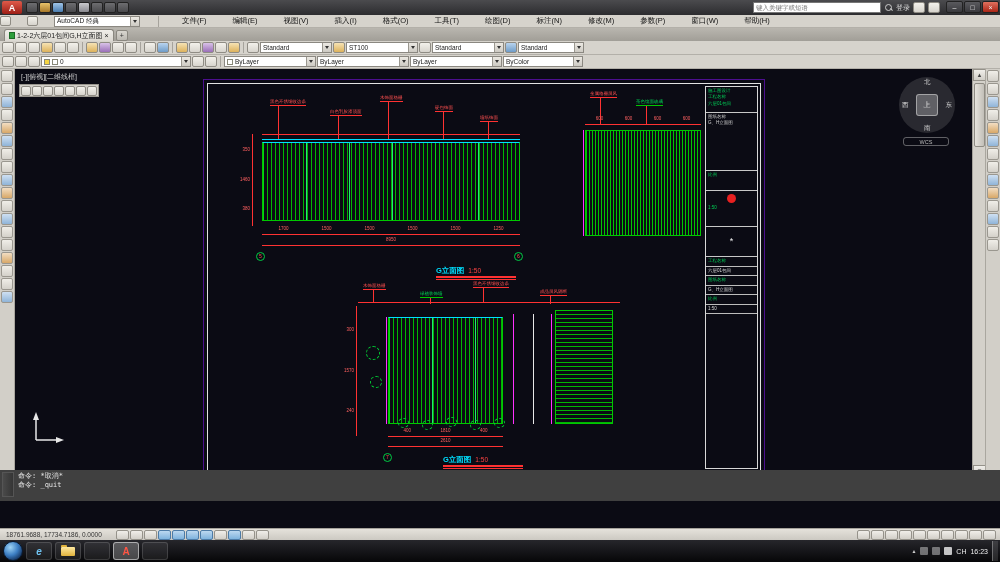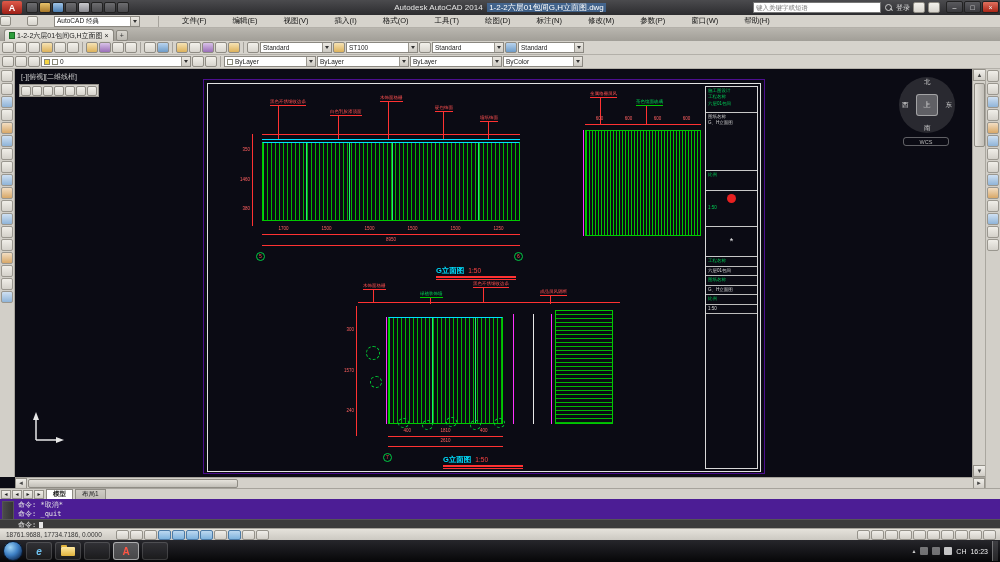--- a/index.html
+++ b/index.html
@@ -148,21 +148,21 @@
   
   .mtabs{position:absolute;left:0;top:488px;width:1000px;height:11px;background:#d4d1ca;
      border-top:1px solid #a6a39c;display:flex;align-items:center;font-size:6.5px;color:#222}
   .navb{width:10px;height:9px;margin-left:1px;background:linear-gradient(#f0eee9,#d0cdc6);
      border:1px solid #95928a;font-size:5px;display:flex;align-items:center;justify-content:center}
   .mtab{padding:0 6px;height:10px;display:flex;align-items:center;border:1px solid #8f8c84;
      border-bottom:none;margin-left:2px;background:linear-gradient(#cfccc5,#bdbab3)}
   .mtab.active{background:#fff;font-weight:bold}
 
   
-  .cmd{position:absolute;left:0;top:499px;width:1000px;height:31px;background:#4c1d95;
+  .cmd{position:absolute;left:0;top:470px;width:1000px;height:31px;background:#404040;
      font-family:"DejaVu Sans Mono","Liberation Mono",monospace;color:#e6e6e6;font-size:7px}
   .cmdhist{padding:2px 4px 0 18px;line-height:1.25}
   .cmdin{position:absolute;left:0;bottom:0;width:1000px;height:11px;background:#3b3b3b;
      border-top:1px solid #555;display:flex;align-items:center;padding-left:18px;gap:3px}
   .caretblk{width:4px;height:7px;background:#e6e6e6}
   .cmdgrip{position:absolute;left:2px;top:2px;width:12px;height:25px;background:linear-gradient(90deg,#4a4a4a,#353535);border:1px solid #555}
 
   
   .status{position:absolute;left:0;top:528px;width:1000px;height:12px;
      background:linear-gradient(#e5e2db,#ccc9c2);border-top:1px solid #a6a39c;
@@ -201,24 +201,20 @@
     <div class="acadbtn">A</div>
     <div class="qat">
       <div class="tbicon"></div>
       <div class="tbicon"></div>
       <div class="tbicon"></div>
       <div class="tbicon"></div>
       <div class="tbicon"></div>
       <div class="tbicon"></div>
       <div class="tbicon"></div>
       <div class="tbicon"></div>
-    </div>
-    <div class="title-center">
-      <span>Autodesk AutoCAD 2014</span>
-      &nbsp;<span class="doc">1-2-2六层01包间G,H立面图.dwg</span>
     </div>
     <div class="infocenter">
       <input class="searchbox" placeholder="键入关键字或短语" style="">
       <div class="mag"></div>
       <div class="signin">
         <span>登录</span>
       </div>
       <div class="tbicon"></div>
       <div class="tbicon"></div>
     </div>
@@ -563,24 +559,20 @@
     <div class="mtab active">模型</div>
     <div class="mtab">布局1</div>
   </div>
 
   <div class="cmd">
     <div class="cmdgrip"></div>
     <div class="cmdhist">
       <div>命令: *取消*</div>
       <div>命令: _quit</div>
     </div>
-    <div class="cmdin">
-      <span>命令:</span>
-      <span class="caretblk"></span>
-    </div>
   </div>
 
   <div class="status">
     <span class="coords">18761.9688, 17734.7186, 0.0000</span>
     <div class="modes">
       <div class="sicon"></div>
       <div class="sicon"></div>
       <div class="sicon"></div>
       <div class="sicon on"></div>
       <div class="sicon on"></div>

